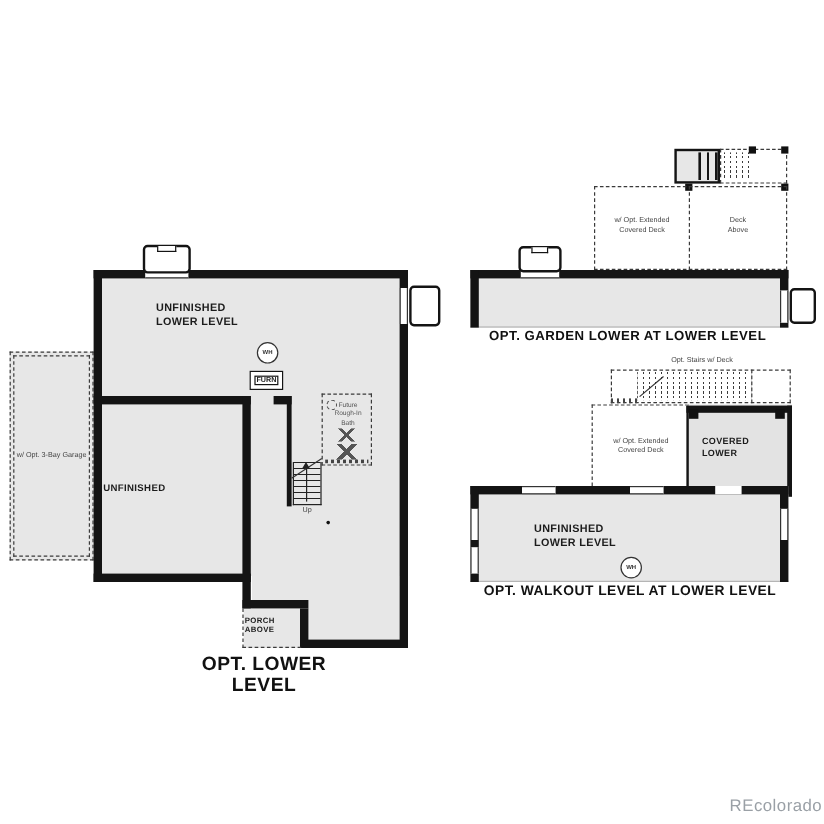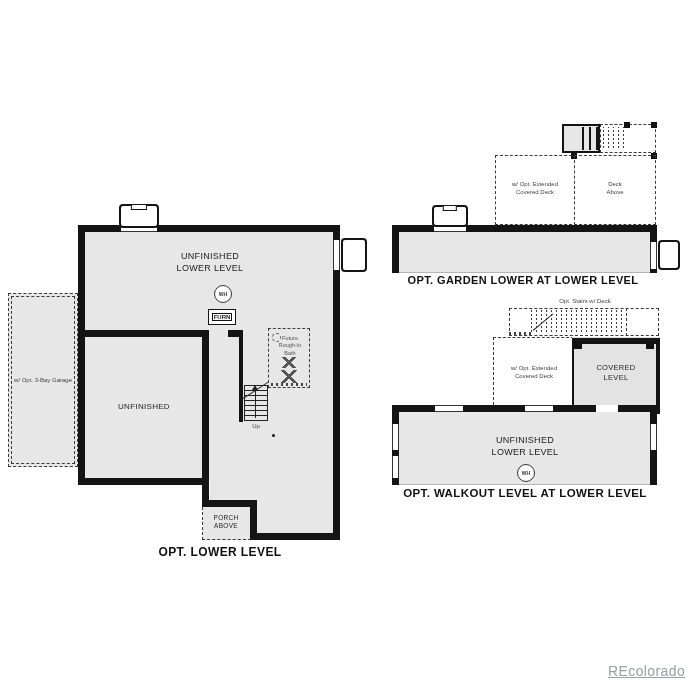--- a/index.html
+++ b/index.html
@@ -2,21 +2,21 @@
 <html><head>
 <meta charset="utf-8">
 <style>
   html,body{margin:0;padding:0;background:#fff;}
   #canvas{position:relative;width:687px;height:687px;background:#ffffff;overflow:hidden;
           font-family:"Liberation Sans",sans-serif;color:#222;}
   .abs{position:absolute;box-sizing:border-box;}
   .wall{position:absolute;background:#141414;box-sizing:border-box;}
   .fill{position:absolute;background:#e7e7e7;box-sizing:border-box;}
   .thinedge{border-bottom:1px solid #b5b5b5;}
-  .lbl{position:absolute;font-weight:normal;text-align:center;white-space:pre-line;
+  .lbl{position:absolute;font-weight:bold;text-align:left;white-space:pre-line;
        line-height:1.3;letter-spacing:.3px;color:#1c1c1c;box-sizing:border-box;}
   .small{position:absolute;font-weight:normal;font-size:6px;color:#444;text-align:center;
          white-space:pre-line;line-height:1.35;box-sizing:border-box;}
   .title{position:absolute;font-weight:bold;color:#111;text-align:center;letter-spacing:.4px;}
   .dashedbox{position:absolute;border:1.5px dashed #3a3a3a;box-sizing:border-box;}
   .winH{position:absolute;background:#fff;border-top:1px solid #333;border-bottom:1px solid #333;box-sizing:border-box;}
   .winV{position:absolute;background:#fff;border-left:1px solid #333;border-right:1px solid #333;box-sizing:border-box;}
   .well{position:absolute;background:#fff;border:2px solid #141414;border-radius:4px;box-sizing:border-box;}
   .wellnotch{position:absolute;left:50%;top:-1px;transform:translateX(-50%);width:45%;height:5px;
              border:1px solid #141414;border-top:none;background:#fff;box-sizing:border-box;}
@@ -106,21 +106,21 @@
     <div class="circle" style="left:214px;top:285px;width:16px;height:16px;">
       <span>WH</span>
     </div>
     <div class="furn" style="left:208px;top:309px;width:28px;height:16px;">
       <span>FURN</span>
     </div>
     <div class="lbl" style="left:86px;top:402px;width:116px;font-size:8px;">UNFINISHED</div>
     <div class="lbl" style="left:204px;top:514px;width:44px;font-size:6.5px;">PORCH
 ABOVE</div>
 
-    <div class="title" style="left:140px;top:545px;width:160px;font-size:12px;">OPT. LOWER LEVEL</div>
+    <div class="title" style="left:140px;top:545px;width:160px;font-size:16px;">OPT. LOWER LEVEL</div>
   </div>
 
   <div>
 
     <div class="abs" style="left:562px;top:124px;width:38px;height:29px;border:2px solid #141414;background:#e7e7e7;"></div>
     <div class="linesV" style="left:582px;top:127px;width:16px;height:23px;"></div>
     <div class="dashedbox" style="left:600px;top:124px;width:56px;height:29px;"></div>
     <div class="treadsV" style="left:603px;top:127px;width:24px;height:23px;"></div>
     <div class="post" style="left:624px;top:122px;width:6px;height:6px;"></div>
     <div class="post" style="left:651px;top:122px;width:6px;height:6px;"></div>
@@ -161,21 +161,21 @@
     <div class="small" style="left:496px;top:364px;width:76px;">w/ Opt. Extended
 Covered Deck</div>
 
     <div class="abs" style="left:572px;top:337px;width:88px;height:75px;background:#e3e3e3;"></div>
     <div class="wall" style="left:572px;top:338px;width:88px;height:6px;"></div>
     <div class="abs" style="left:572px;top:338px;width:2px;height:74px;background:#141414;"></div>
     <div class="abs" style="left:656px;top:338px;width:4px;height:76px;background:#141414;"></div>
     <div class="post" style="left:574px;top:341px;width:8px;height:8px;"></div>
     <div class="post" style="left:646px;top:341px;width:8px;height:8px;"></div>
     <div class="lbl" style="left:585px;top:363px;width:62px;font-size:7.5px;">COVERED
-LEVEL</div>
+LOWER</div>
 
     <div class="fill thinedge" style="left:392px;top:405px;width:265px;height:80px;"></div>
     <div class="wall" style="left:392px;top:405px;width:265px;height:7px;"></div>
     <div class="winH" style="left:435px;top:405px;width:28px;height:7px;"></div>
     <div class="winH" style="left:525px;top:405px;width:28px;height:7px;"></div>
     <div class="abs" style="left:596px;top:405px;width:22px;height:7px;background:#fff;"></div>
     <div class="wall" style="left:392px;top:405px;width:7px;height:80px;"></div>
     <div class="winV" style="left:392px;top:424px;width:7px;height:26px;"></div>
     <div class="winV" style="left:392px;top:456px;width:7px;height:22px;"></div>
     <div class="wall" style="left:650px;top:405px;width:7px;height:80px;"></div>
@@ -183,14 +183,14 @@
 
     <div class="lbl" style="left:445px;top:435px;width:160px;font-size:9px;">UNFINISHED
 LOWER LEVEL</div>
     <div class="circle" style="left:517px;top:464px;width:16px;height:16px;">
       <span>WH</span>
     </div>
 
     <div class="title" style="left:385px;top:487px;width:280px;font-size:11.5px;">OPT. WALKOUT LEVEL AT LOWER LEVEL</div>
   </div>
 
-  <div class="watermark" style="left:608px;top:663px;width:76px;text-align:right;text-decoration:underline;">REcolorado</div>
+  <div class="watermark" style="left:608px;top:663px;width:76px;text-align:right;">REcolorado</div>
 </div>
 
 </body></html>

